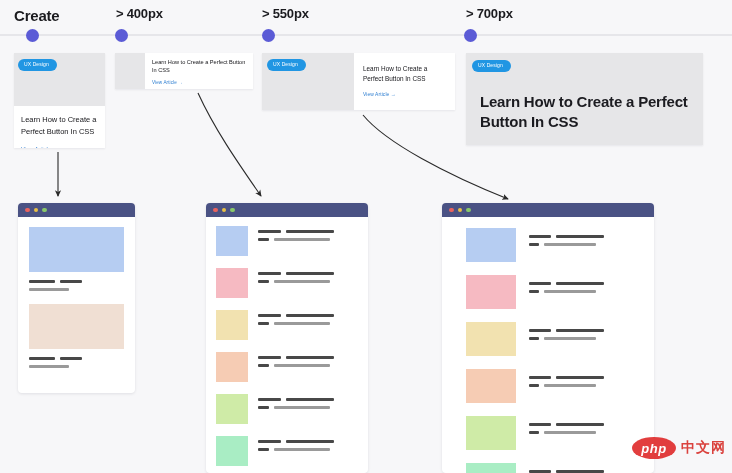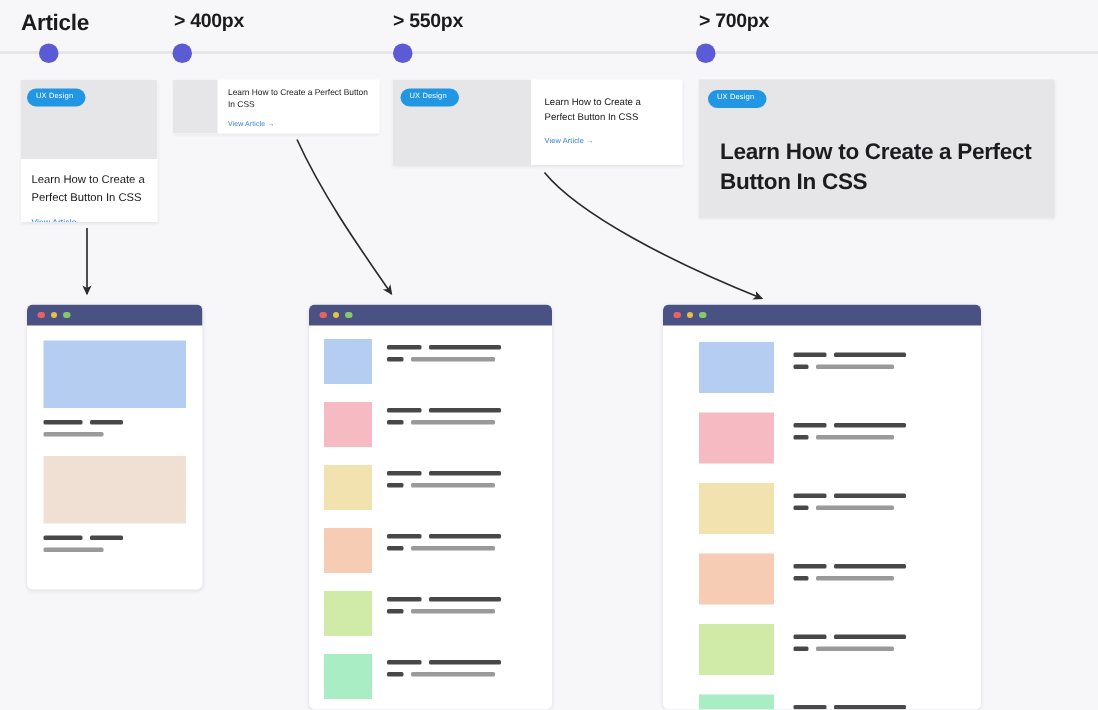--- a/index.html
+++ b/index.html
@@ -151,21 +151,21 @@
     font-size: 14px;
     font-weight: bold;
     letter-spacing: 1px;
   }
 </style>
 </head>
 <body>
 
 <div id="root">
 
-  <div class="bp-label" style="left:14px; top:7px;">Article</div>
+  <div class="bp-label" style="left:14px; top:7px;">Create</div>
   <div class="bp-label lg" style="left:116px; top:6px;">&gt; 400px</div>
   <div class="bp-label lg" style="left:262px; top:6px;">&gt; 550px</div>
   <div class="bp-label lg" style="left:466px; top:6px;">&gt; 700px</div>
 
   <div class="rule" style="top:34px;"></div>
   <div class="dot" style="left:26px; top:29px;"></div>
   <div class="dot" style="left:115px; top:29px;"></div>
   <div class="dot" style="left:262px; top:29px;"></div>
   <div class="dot" style="left:464px; top:29px;"></div>
 
@@ -363,14 +363,18 @@
         <div class="thumb" style="width:50px;height:34px;background:#a9edc4;"></div>
         <div class="lines" style="padding-top:7px;">
           <div class="lrow"><span class="ln" style="width:22px"></span><span class="ln" style="width:48px"></span></div>
 
         </div>
       </div>
 
     </div>
   </div>
 
+  <div class="watermark">
+    <div class="wm-oval">php</div>
+    <div class="wm-cn">中文网</div>
+  </div>
 
 </div>
 
 </body></html>

